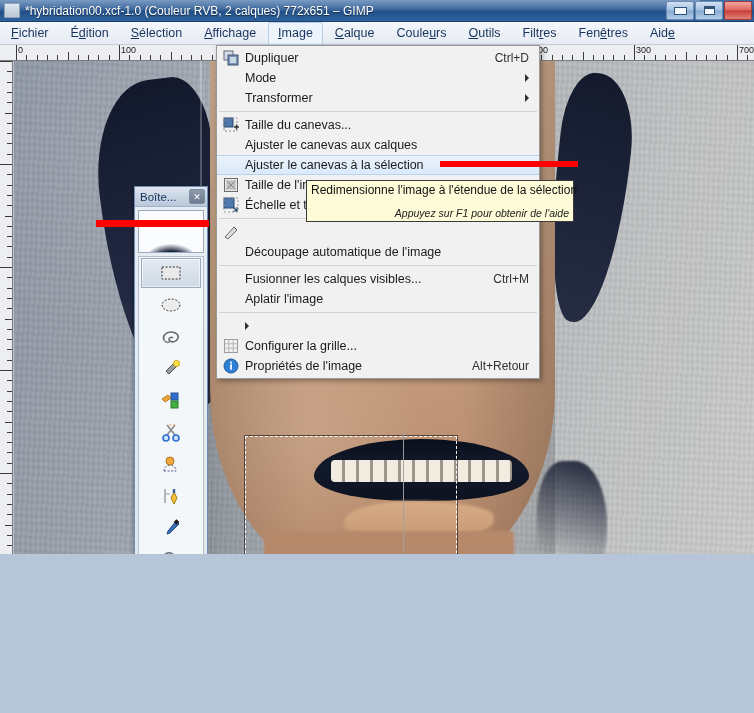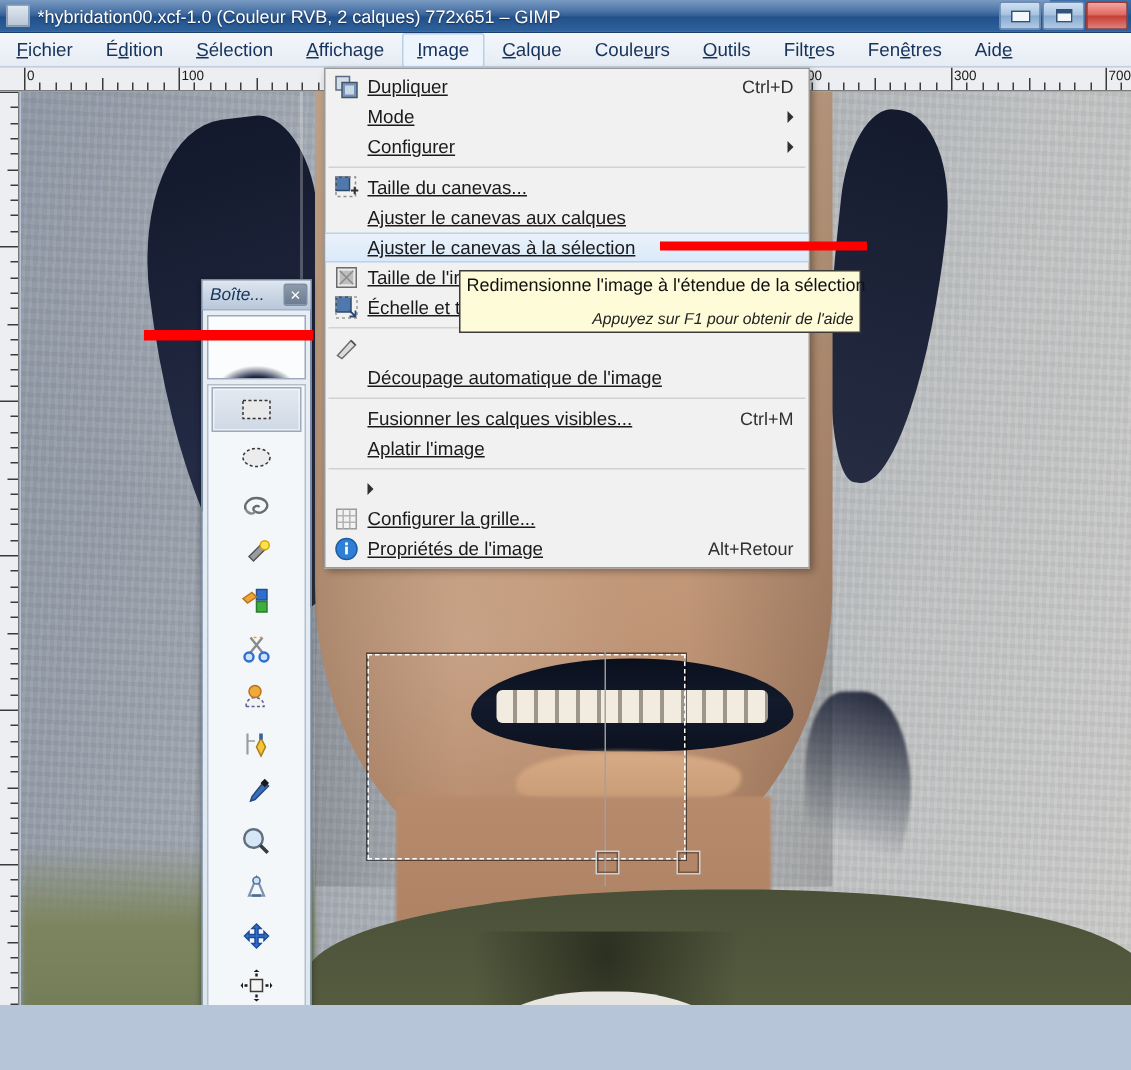--- a/index.html
+++ b/index.html
@@ -6,21 +6,21 @@
   html, body {
     margin: 0; padding: 0;
     width: 754px; height: 713px;
     overflow: hidden;
     font-family: "Liberation Sans", sans-serif;
     font-size: 12px;
     background: #b7c5d8;
   }
   #app {
     position: relative;
-    width: 754px; height: 670px;
+    width: 754px; height: 554px;
     overflow: hidden;
   }
 
   
   .titlebar {
     position: absolute; left: 0; top: 0; width: 754px; height: 22px;
     background: linear-gradient(to bottom, #3f6fa8 0%, #2d5c96 40%, #22508a 55%, #2f639d 100%);
     border-bottom: 1px solid #1b3f6d;
     display: flex; align-items: center;
     overflow: hidden;
@@ -221,21 +221,21 @@
     background: linear-gradient(to bottom,#e9eef4,#dde5ee);
     border: 1px solid #6f8db3;
     box-shadow: 0 1px 4px rgba(0,0,0,.4);
   }
   .tb-title {
     height: 20px; display: flex; align-items: center; justify-content: space-between;
     background: linear-gradient(to bottom,#dfe7f0 0%, #cad6e4 50%, #b9c8da 100%);
     border-bottom: 1px solid #9fb2c9;
     padding: 0 2px 0 5px;
   }
-  .tb-title span.t { font-size: 11.5px; color: #16335c; font-style: italic; }
+  .tb-title span.t { font-size: 11.5px; color: #16335c; }
   .tb-close {
     width: 16px; height: 15px;
     border: 1px solid #7f8fa3;
     background: linear-gradient(to bottom,#8d9aab,#6c7b90);
     color: #fff; font-size: 9px; display: flex; align-items:center; justify-content:center;
     border-radius: 2px;
   }
   .tb-preview {
     margin: 3px; height: 43px;
     background: #fbfcfd; border: 1px solid #9aa9bc;
@@ -273,21 +273,21 @@
     z-index: 40;
   }
   .menu .row {
     height: 20px; display: flex; align-items: center;
     padding-left: 0px; position: relative;
     font-size: 12.5px; color: #1a1a1a;
   }
   .menu .row .ic {
     width: 28px; min-width: 28px; display: flex; align-items: center; justify-content: center;
   }
-  .menu .row .lbl { flex: 1; white-space: nowrap; text-decoration: underline; }
+  .menu .row .lbl { flex: 1; white-space: nowrap; }
   .menu .row .acc { color: #303030; padding-right: 10px; font-size: 12px; }
   .menu .row .arw {
     width: 0; height: 0; border-left: 4px solid #303030;
     border-top: 4px solid transparent; border-bottom: 4px solid transparent;
     margin-right: 10px;
   }
   .menu .row.hl {
     background: linear-gradient(to bottom,#eaf2fb,#dbe9f9);
     border-top: 1px solid #b6d4f0; border-bottom: 1px solid #b6d4f0;
   }
@@ -639,21 +639,21 @@
         <span class="lbl">Dupliquer</span>
         <span class="acc">Ctrl+D</span>
       </div>
       <div class="row">
         <span class="ic"></span>
         <span class="lbl">Mode</span>
         <span class="arw"></span>
       </div>
       <div class="row">
         <span class="ic"></span>
-        <span class="lbl">Configurer</span>
+        <span class="lbl">Transformer</span>
         <span class="arw"></span>
       </div>
       <div class="sep"></div>
       <div class="row">
         <span class="ic">
           <svg width="16" height="16" viewBox="0 0 16 16">
             <rect x="1" y="1" width="9" height="9" fill="#4f79ad" stroke="#2d4a6e"></rect>
             <rect x="1" y="1" width="13" height="13" fill="none" stroke="#8e8e8e" stroke-dasharray="2 2"></rect>
             <path d="M11 10h5M13.5 7.5v5" stroke="#333" stroke-width="1.4"></path>
           </svg>

